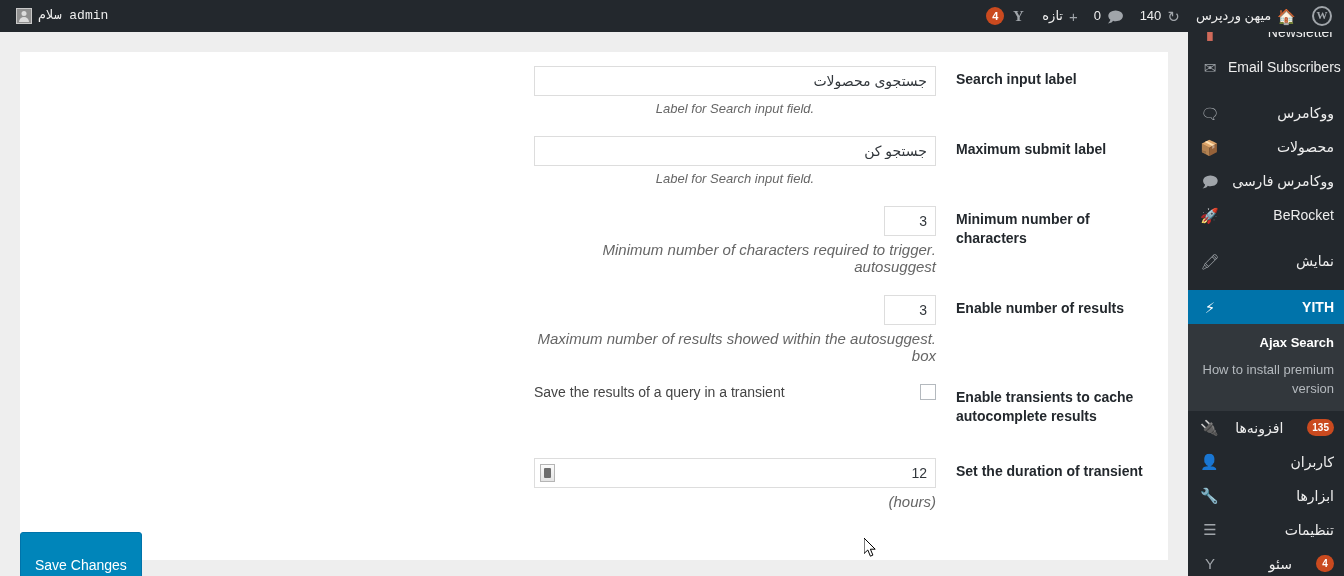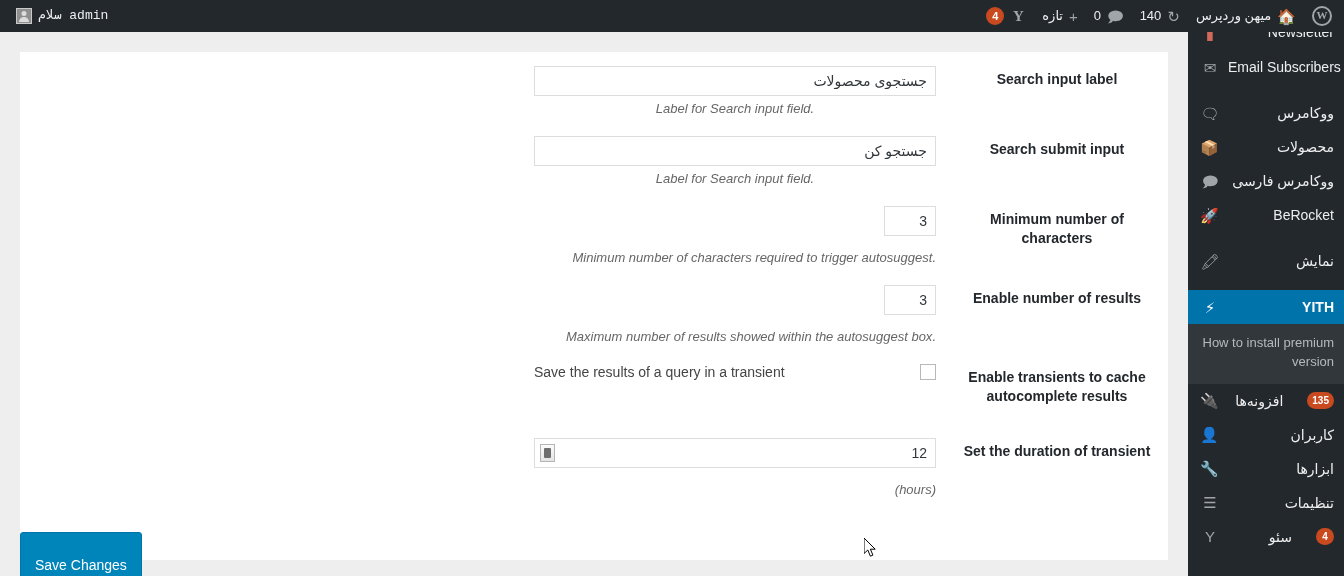--- a/index.html
+++ b/index.html
@@ -223,21 +223,21 @@
   }
   .form-table {
     width: 100%;
     border-collapse: collapse;
     direction: rtl;
   }
   .form-table tr { vertical-align: top; }
   .form-table th {
     width: 232px;
     padding: 18px 10px 18px 20px;
-    text-align: center;
+    text-align: left;
     font-size: 14px;
     font-weight: bold;
     color: #23282d;
     line-height: 1.35;
   }
   .form-table td {
     padding: 14px 0 6px 0;
     text-align: right;
   }
   .regular-text {
@@ -322,22 +322,22 @@
   .cb-text {
     font-size: 14px;
     color: #444;
     direction: ltr;
     text-align: left;
     flex: 1;
   }
   .desc-num {
     display: block;
     width: 402px;
-    margin-top: 14px;
-    font-size: 13px;
+    margin-top: 5px;
+    font-size: 15px;
     font-style: italic;
     color: #666;
     text-align: right;
   }
 
   
   #submit-bar {
     position: absolute;
     left: 0;
     bottom: 0;
@@ -457,20 +457,21 @@
     <span class="mi-icon">🖍</span>
     <span class="mi-label">نمایش</span>
   </div>
 
   <div class="menu-item current" style="margin-top:12px">
     <span class="mi-icon">⚡</span>
     <span class="mi-label">YITH</span>
   </div>
 
   <div class="submenu">
+    <div class="submenu-item current">Ajax Search</div>
     <div class="submenu-item">How to install premium version</div>
   </div>
 
   <div class="menu-item">
     <span class="mi-icon">🔌</span>
     <span class="mi-label">افزونه‌ها</span>
     <span class="mi-badge">135</span>
   </div>
 
   <div class="menu-item">
@@ -502,21 +503,21 @@
 
         <tr>
           <th>Search input label</th>
           <td>
             <input class="regular-text" type="text" value="جستجوی محصولات" style="">
             <span class="desc-inline-left">.Label for Search input field</span>
           </td>
         </tr>
 
         <tr>
-          <th>Search submit input</th>
+          <th>Maximum submit label</th>
           <td>
             <input class="regular-text" type="text" value="جستجو کن" style="">
             <span class="desc-inline-left">.Label for Search input field</span>
           </td>
         </tr>
 
         <tr>
           <th>Minimum number of characters</th>
           <td>
             <input class="small-text" type="text" value="3" style="">

